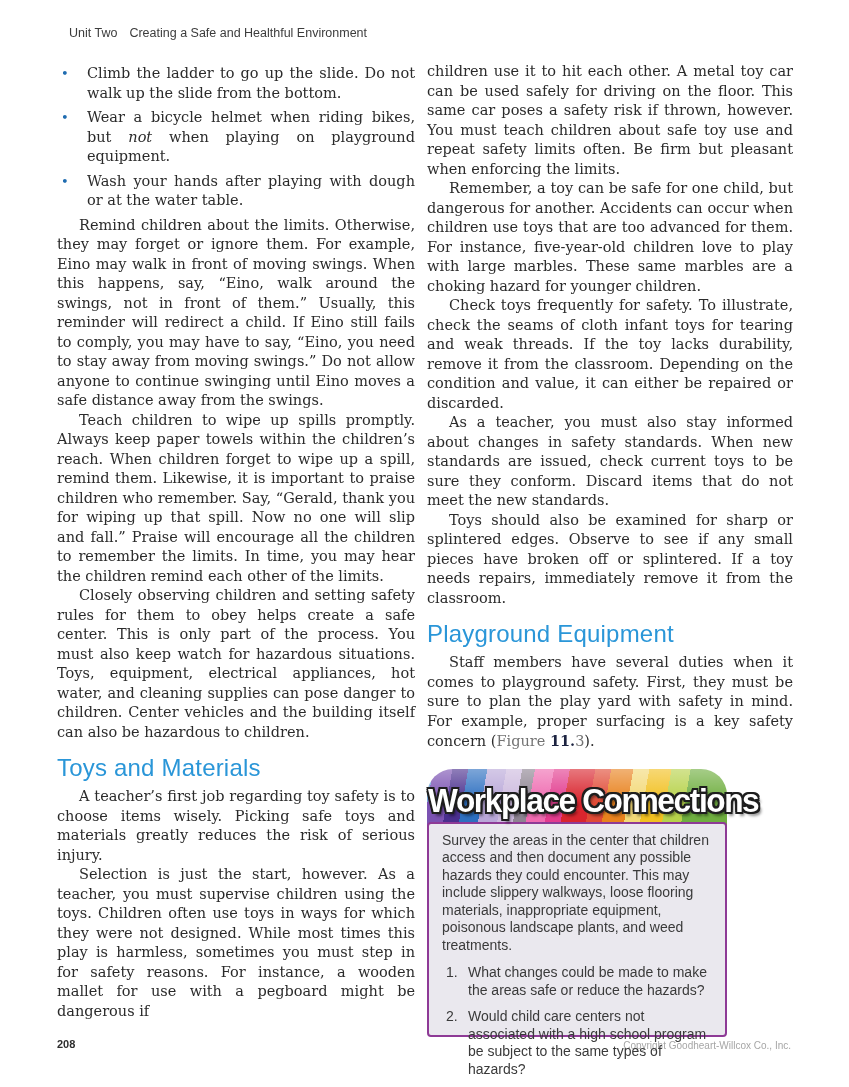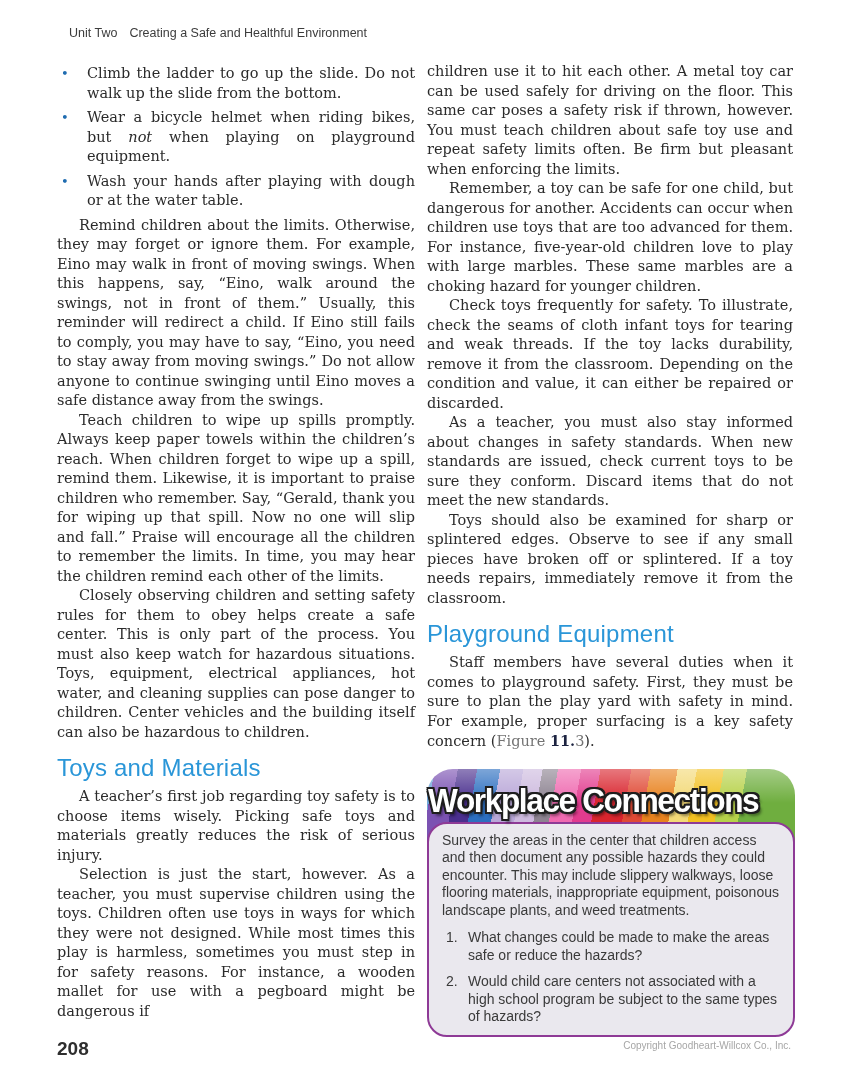--- a/index.html
+++ b/index.html
@@ -25,21 +25,21 @@
     font-family:"Liberation Sans",sans-serif;font-weight:normal;
     font-size:24px;line-height:26px;color:#6a3aa2;margin:13px 0 9px 0;letter-spacing:0.2px;
   }
   .h2-blue{
     font-family:Liberation Sans, sans-serif;font-weight:normal;
     font-size:24px;line-height:21px;color:#2a96d8;margin:15px 0 9px 0;letter-spacing:0.2px;
   }
   .fig-blue{font-weight:normal;color:#737373;}
   .fig-dark{font-weight:bold;color:#1c2340;}
   
-  .wc-card{position:relative;width:368px;margin-top:17px;height:268px;}
+  .wc-card{position:relative;width:300px;margin-top:17px;height:268px;}
   .wc-photo{
     position:absolute;left:0;top:0;right:0;height:100px;
     border-radius:26px 26px 18px 18px;
     background:
       linear-gradient(180deg, rgba(255,255,255,0.38) 0%, rgba(255,255,255,0) 34%),
       linear-gradient(100deg,
         #6fa6d8 0%, #6fa6d8 2%,
         #7b52b2 2%, #7b52b2 8%,
         #4a2f8e 8%, #4a2f8e 13%,
         #2d6fc0 13%, #2d6fc0 19%,
@@ -61,31 +61,31 @@
     font-family:"Liberation Sans",sans-serif;font-weight:bold;
     font-size:34px;letter-spacing:-1.5px;color:#ffffff;white-space:nowrap;
     transform:scaleX(0.93);transform-origin:left center;
     text-shadow:
       -2px -2px 0 #1e1e1e, 2px -2px 0 #1e1e1e, -2px 2px 0 #1e1e1e, 2px 2px 0 #1e1e1e,
       -2px 0 0 #1e1e1e, 2px 0 0 #1e1e1e, 0 -2px 0 #1e1e1e, 0 2px 0 #1e1e1e,
       3px 4px 3px rgba(0,0,0,0.45);
   }
   .wc-box{
     position:absolute;left:0;top:53px;right:0;bottom:0;z-index:2;
-    background:#eae8ee;border:2.5px solid #8e3a96;border-radius:20px;
+    background:#eae8ee;border:2.5px solid #8e3a96;border-radius:4px;
     padding:8px 13px 6px 13px;box-sizing:border-box;
     font-family:"Liberation Sans",sans-serif;font-size:14px;line-height:17.5px;color:#3a3a3a;
   }
   .wc-intro{margin:0 0 10px 0;text-indent:0;text-align:left;}
   .wc-q{display:flex;margin:0 0 9px 0;}
   .wc-qnum{flex:0 0 26px;padding-left:4px;box-sizing:border-box;}
   .wc-qtext{flex:1;}
   .footer-pagenum{
     position:absolute;left:57px;top:1038px;
-    font-family:"Liberation Sans",sans-serif;font-weight:bold;font-size:19px;color:#2e2e2e;
+    font-family:"Liberation Sans",sans-serif;font-weight:bold;font-size:11px;color:#2e2e2e;
   }
   .footer-copy{
     position:absolute;right:58px;top:1040px;
     font-family:"Liberation Sans",sans-serif;font-size:10px;color:#a6a6a6;
   }
 </style>
 </head>
 <body>
 
 <div class="page">

